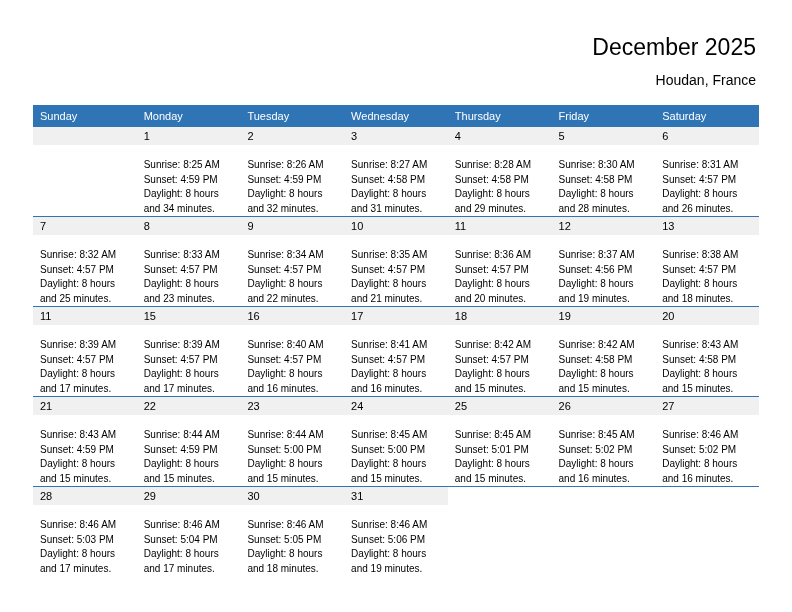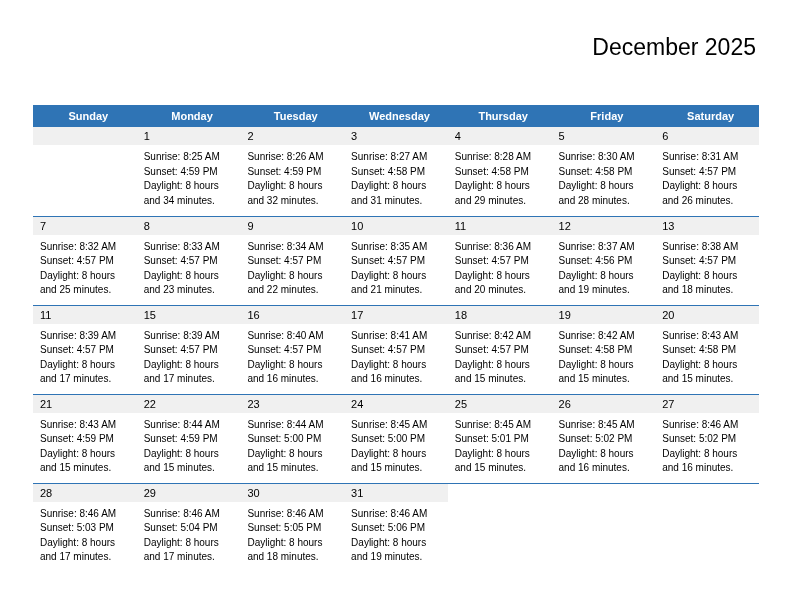--- a/index.html
+++ b/index.html
@@ -94,22 +94,22 @@
     top: 105px;
     width: 726px;
     border-collapse: collapse;
     table-layout: fixed;
   }
 
   .calendar th {
     background: #2f74b5;
     color: #ffffff;
     font-size: 11px;
-    font-weight: bold;
-    text-align: center;
+    font-weight: normal;
+    text-align: left;
     padding: 5px 0 5px 7px;
     height: 18px;
     box-sizing: border-box;
     border: none;
   }
 
   .calendar td {
     vertical-align: top;
     padding: 0;
     border-top: 1.5px solid #2f74b5;
@@ -131,39 +131,40 @@
     line-height: 17px;
   }
   .cell-empty .daynum-band {
     background: #f0f0f0;
   }
   .cell-blank .daynum-band {
     background: #ffffff;
   }
 
   .cell-body {
-    padding: 5px 6px 0 7px;
+    padding: 13px 6px 0 7px;
     font-size: 10px;
     line-height: 14.5px;
     color: #000000;
   }
   .cell-body div {
     white-space: nowrap;
   }
 </style>
 </head>
 <body>
 
 <div class="page">
 
   <div class="header">
 
 
     <div class="title-block">
       <div class="month-title">December 2025</div>
+      <div class="location">Houdan, France</div>
     </div>
 
   </div>
 
   <table class="calendar">
     <thead>
       <tr>
         <th>Sunday</th>
         <th>Monday</th>
         <th>Tuesday</th>

